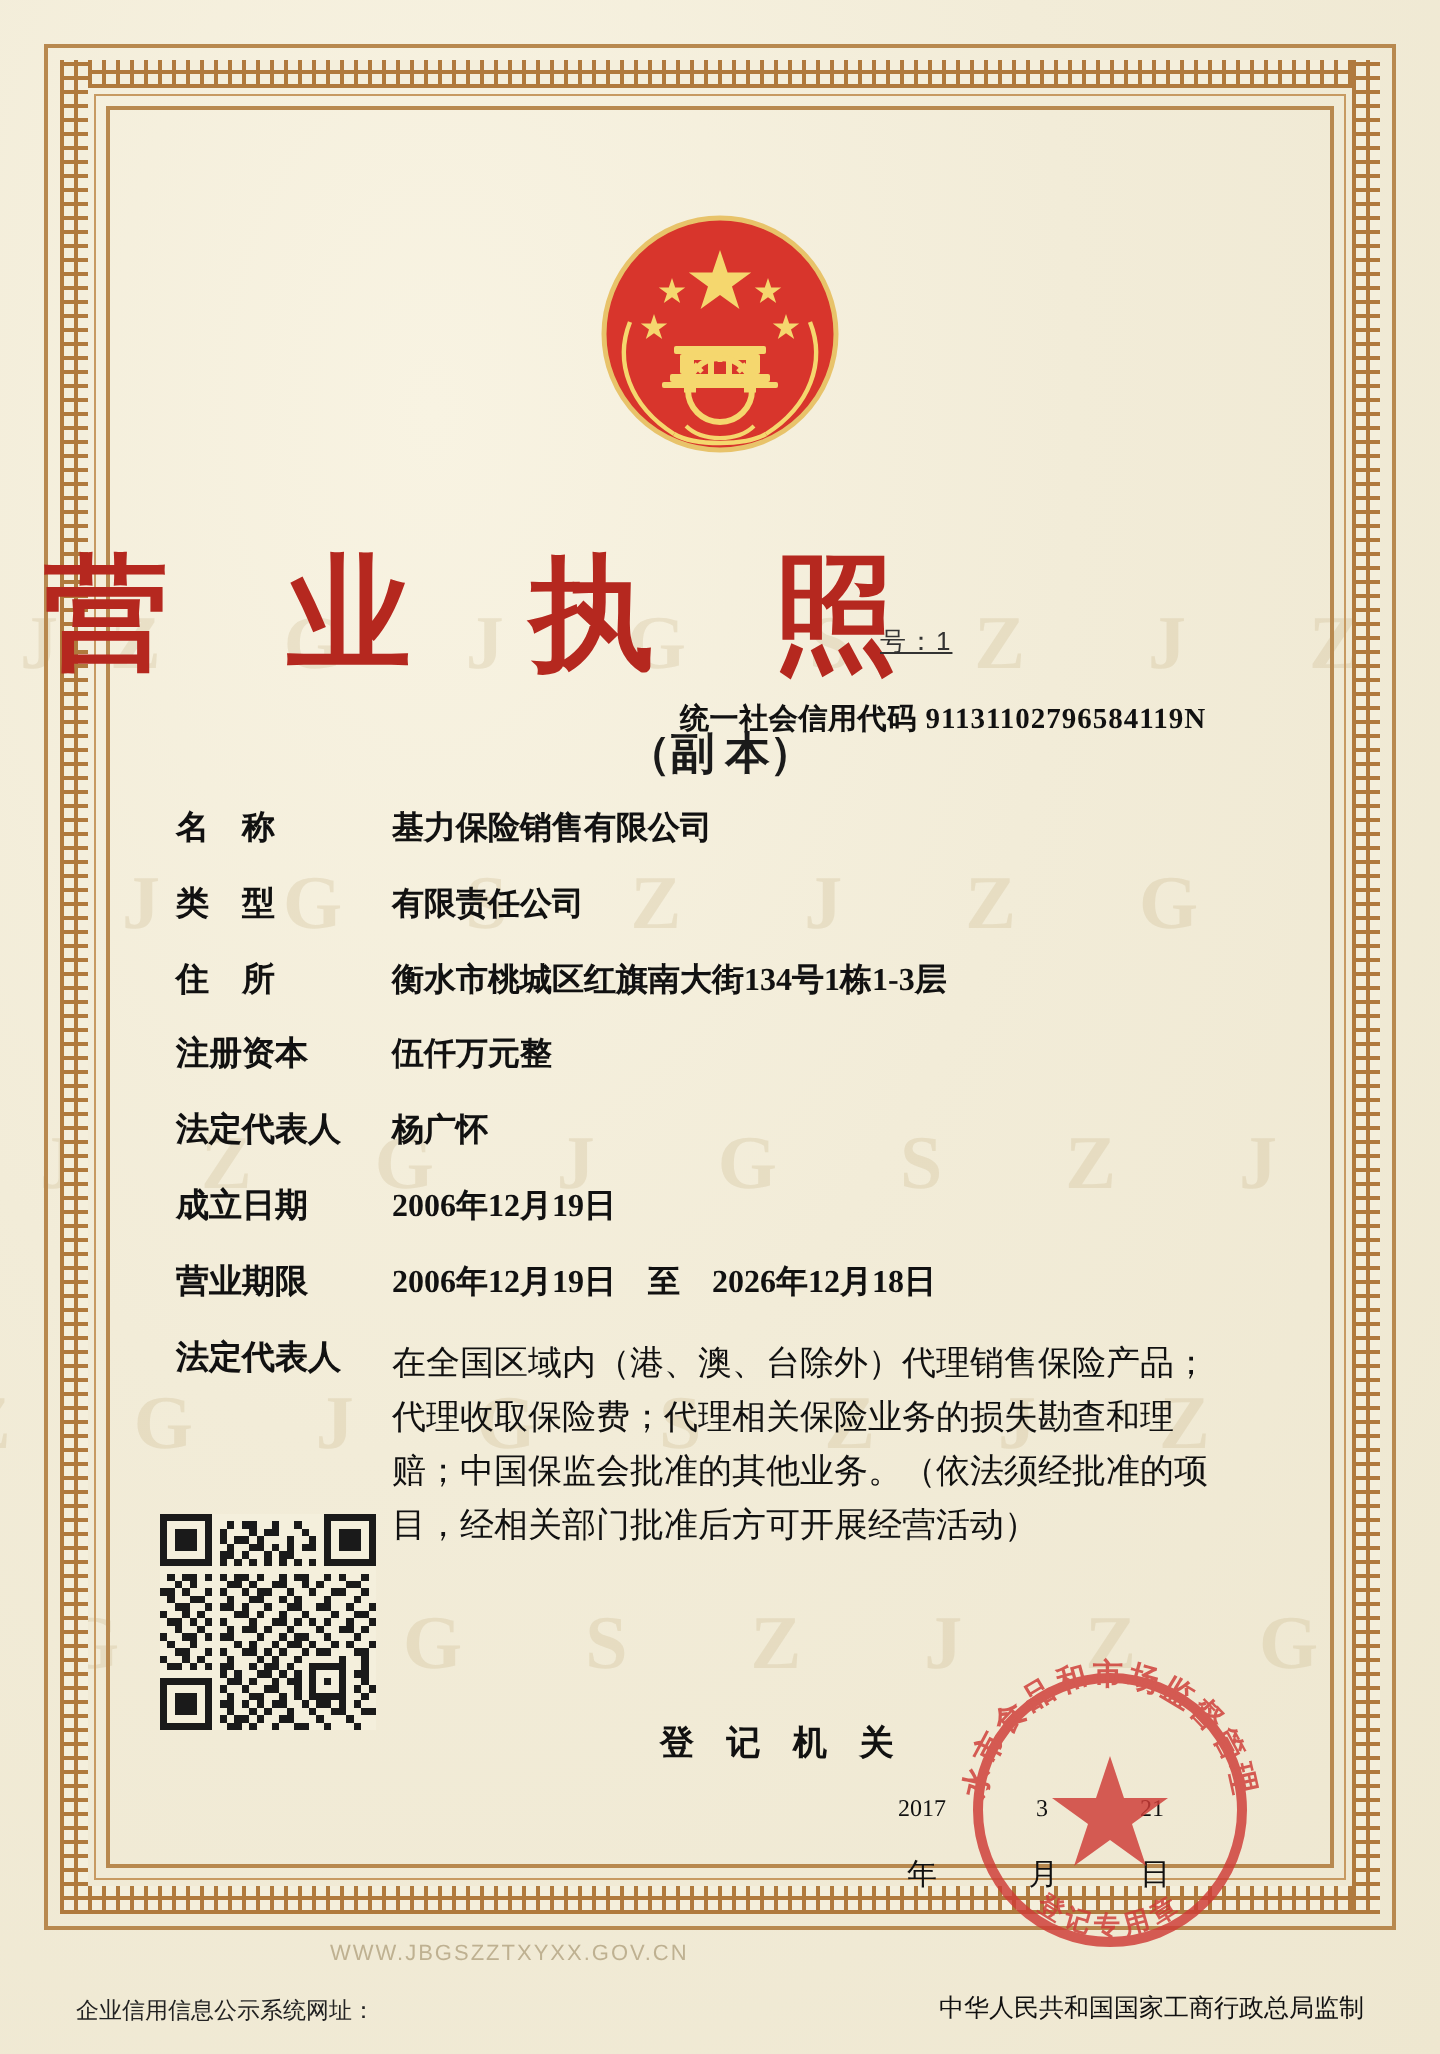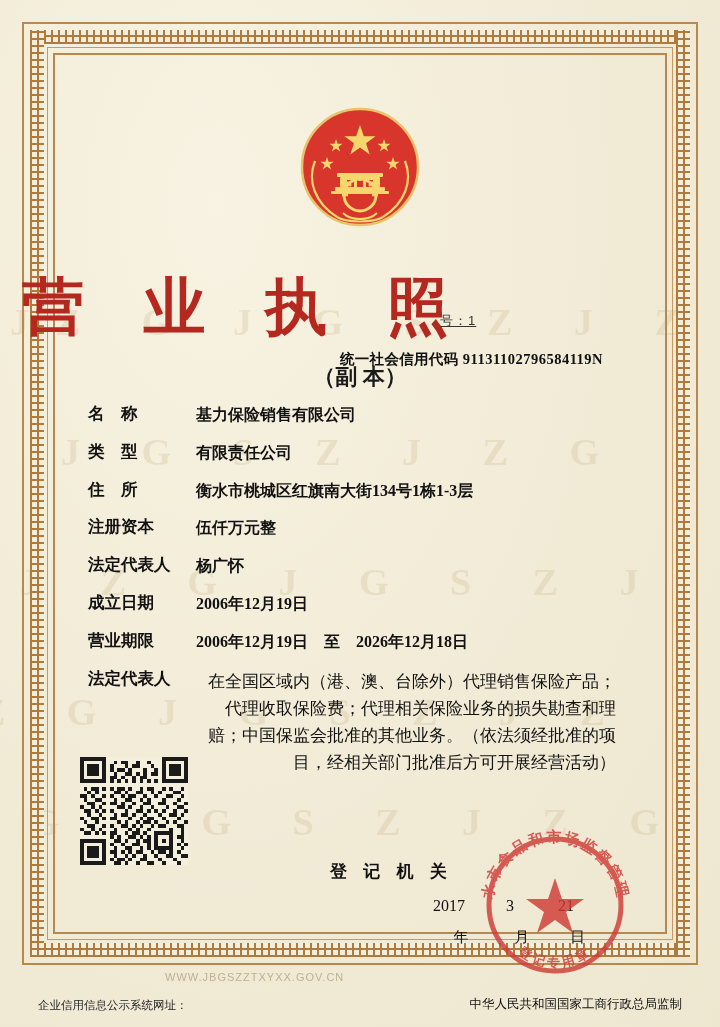--- a/index.html
+++ b/index.html
@@ -155,21 +155,20 @@
     font-family: "Liberation Serif", serif;
     display: flex;
     justify-content: space-between;
   }
   .field-value {
     font-size: 16px;
     color: #111;
     font-weight: bold;
     font-family: "Liberation Serif", serif;
     line-height: 1.55;
-    text-align: right;
   }
   .field-value.biz {
     font-size: 17px;
     font-weight: normal;
     line-height: 1.6;
     width: 420px;
   }
   .term-sep {
     display: inline-block;
     padding: 0 12px;
@@ -190,23 +189,23 @@
     left: 330px;
     top: 860px;
     font-size: 17px;
     font-weight: bold;
     letter-spacing: 6px;
     color: #111;
     font-family: "Liberation Serif", serif;
   }
   .date-line {
     position: absolute;
-    left: 418px;
+    left: 430px;
     top: 897px;
-    font-size: 16px;
+    font-size: 12px;
     color: #111;
     font-family: "Liberation Serif", serif;
   }
   .date-line span { display: inline-block; }
   .date-y { width: 62px; text-align: center; }
   .date-m { width: 52px; text-align: center; }
   .date-d { width: 52px; text-align: center; }
   .date-units {
     position: absolute;
     left: 430px;

